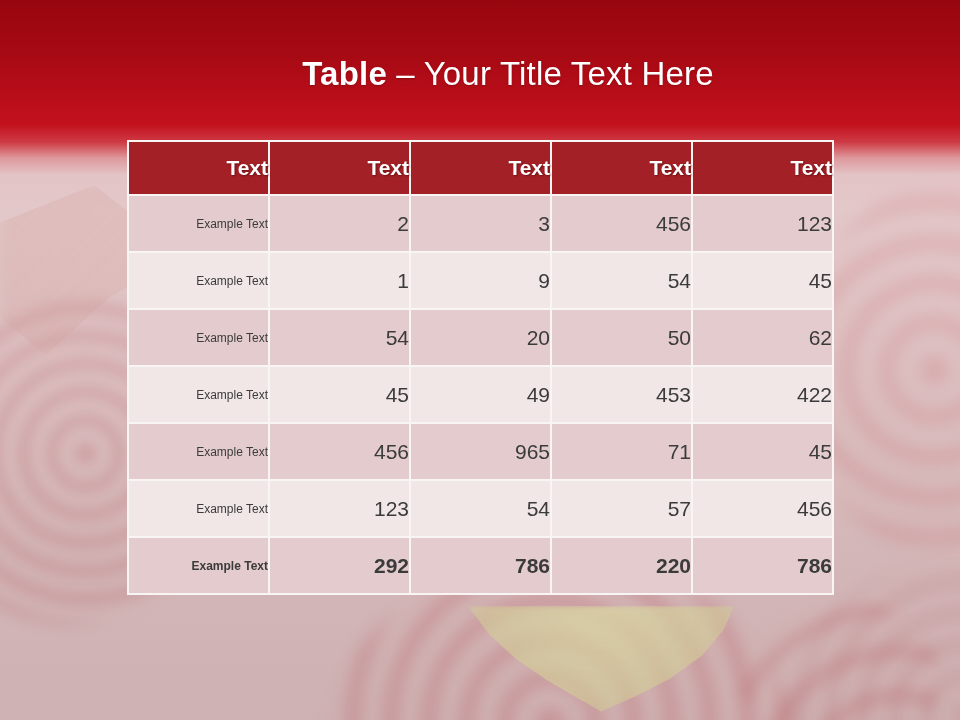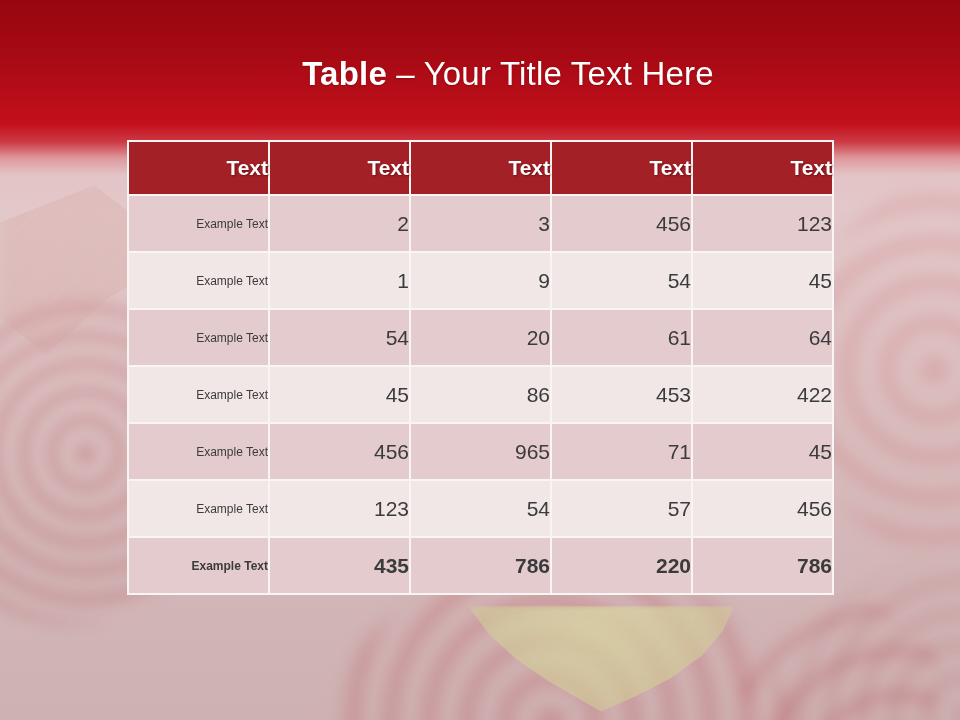--- a/index.html
+++ b/index.html
@@ -136,46 +136,46 @@
         <td class="label">Example Text</td>
         <td>1</td>
         <td>9</td>
         <td>54</td>
         <td>45</td>
       </tr>
       <tr>
         <td class="label">Example Text</td>
         <td>54</td>
         <td>20</td>
-        <td>61</td>
-        <td>64</td>
+        <td>50</td>
+        <td>62</td>
       </tr>
       <tr>
         <td class="label">Example Text</td>
         <td>45</td>
-        <td>86</td>
+        <td>49</td>
         <td>453</td>
         <td>422</td>
       </tr>
       <tr>
         <td class="label">Example Text</td>
         <td>456</td>
         <td>965</td>
         <td>71</td>
         <td>45</td>
       </tr>
       <tr>
         <td class="label">Example Text</td>
         <td>123</td>
         <td>54</td>
         <td>57</td>
         <td>456</td>
       </tr>
       <tr>
         <td class="label">Example Text</td>
-        <td>435</td>
+        <td>292</td>
         <td>786</td>
         <td>220</td>
         <td>786</td>
       </tr>
     </tbody>
   </table>
 </div>
 
 </body></html>

